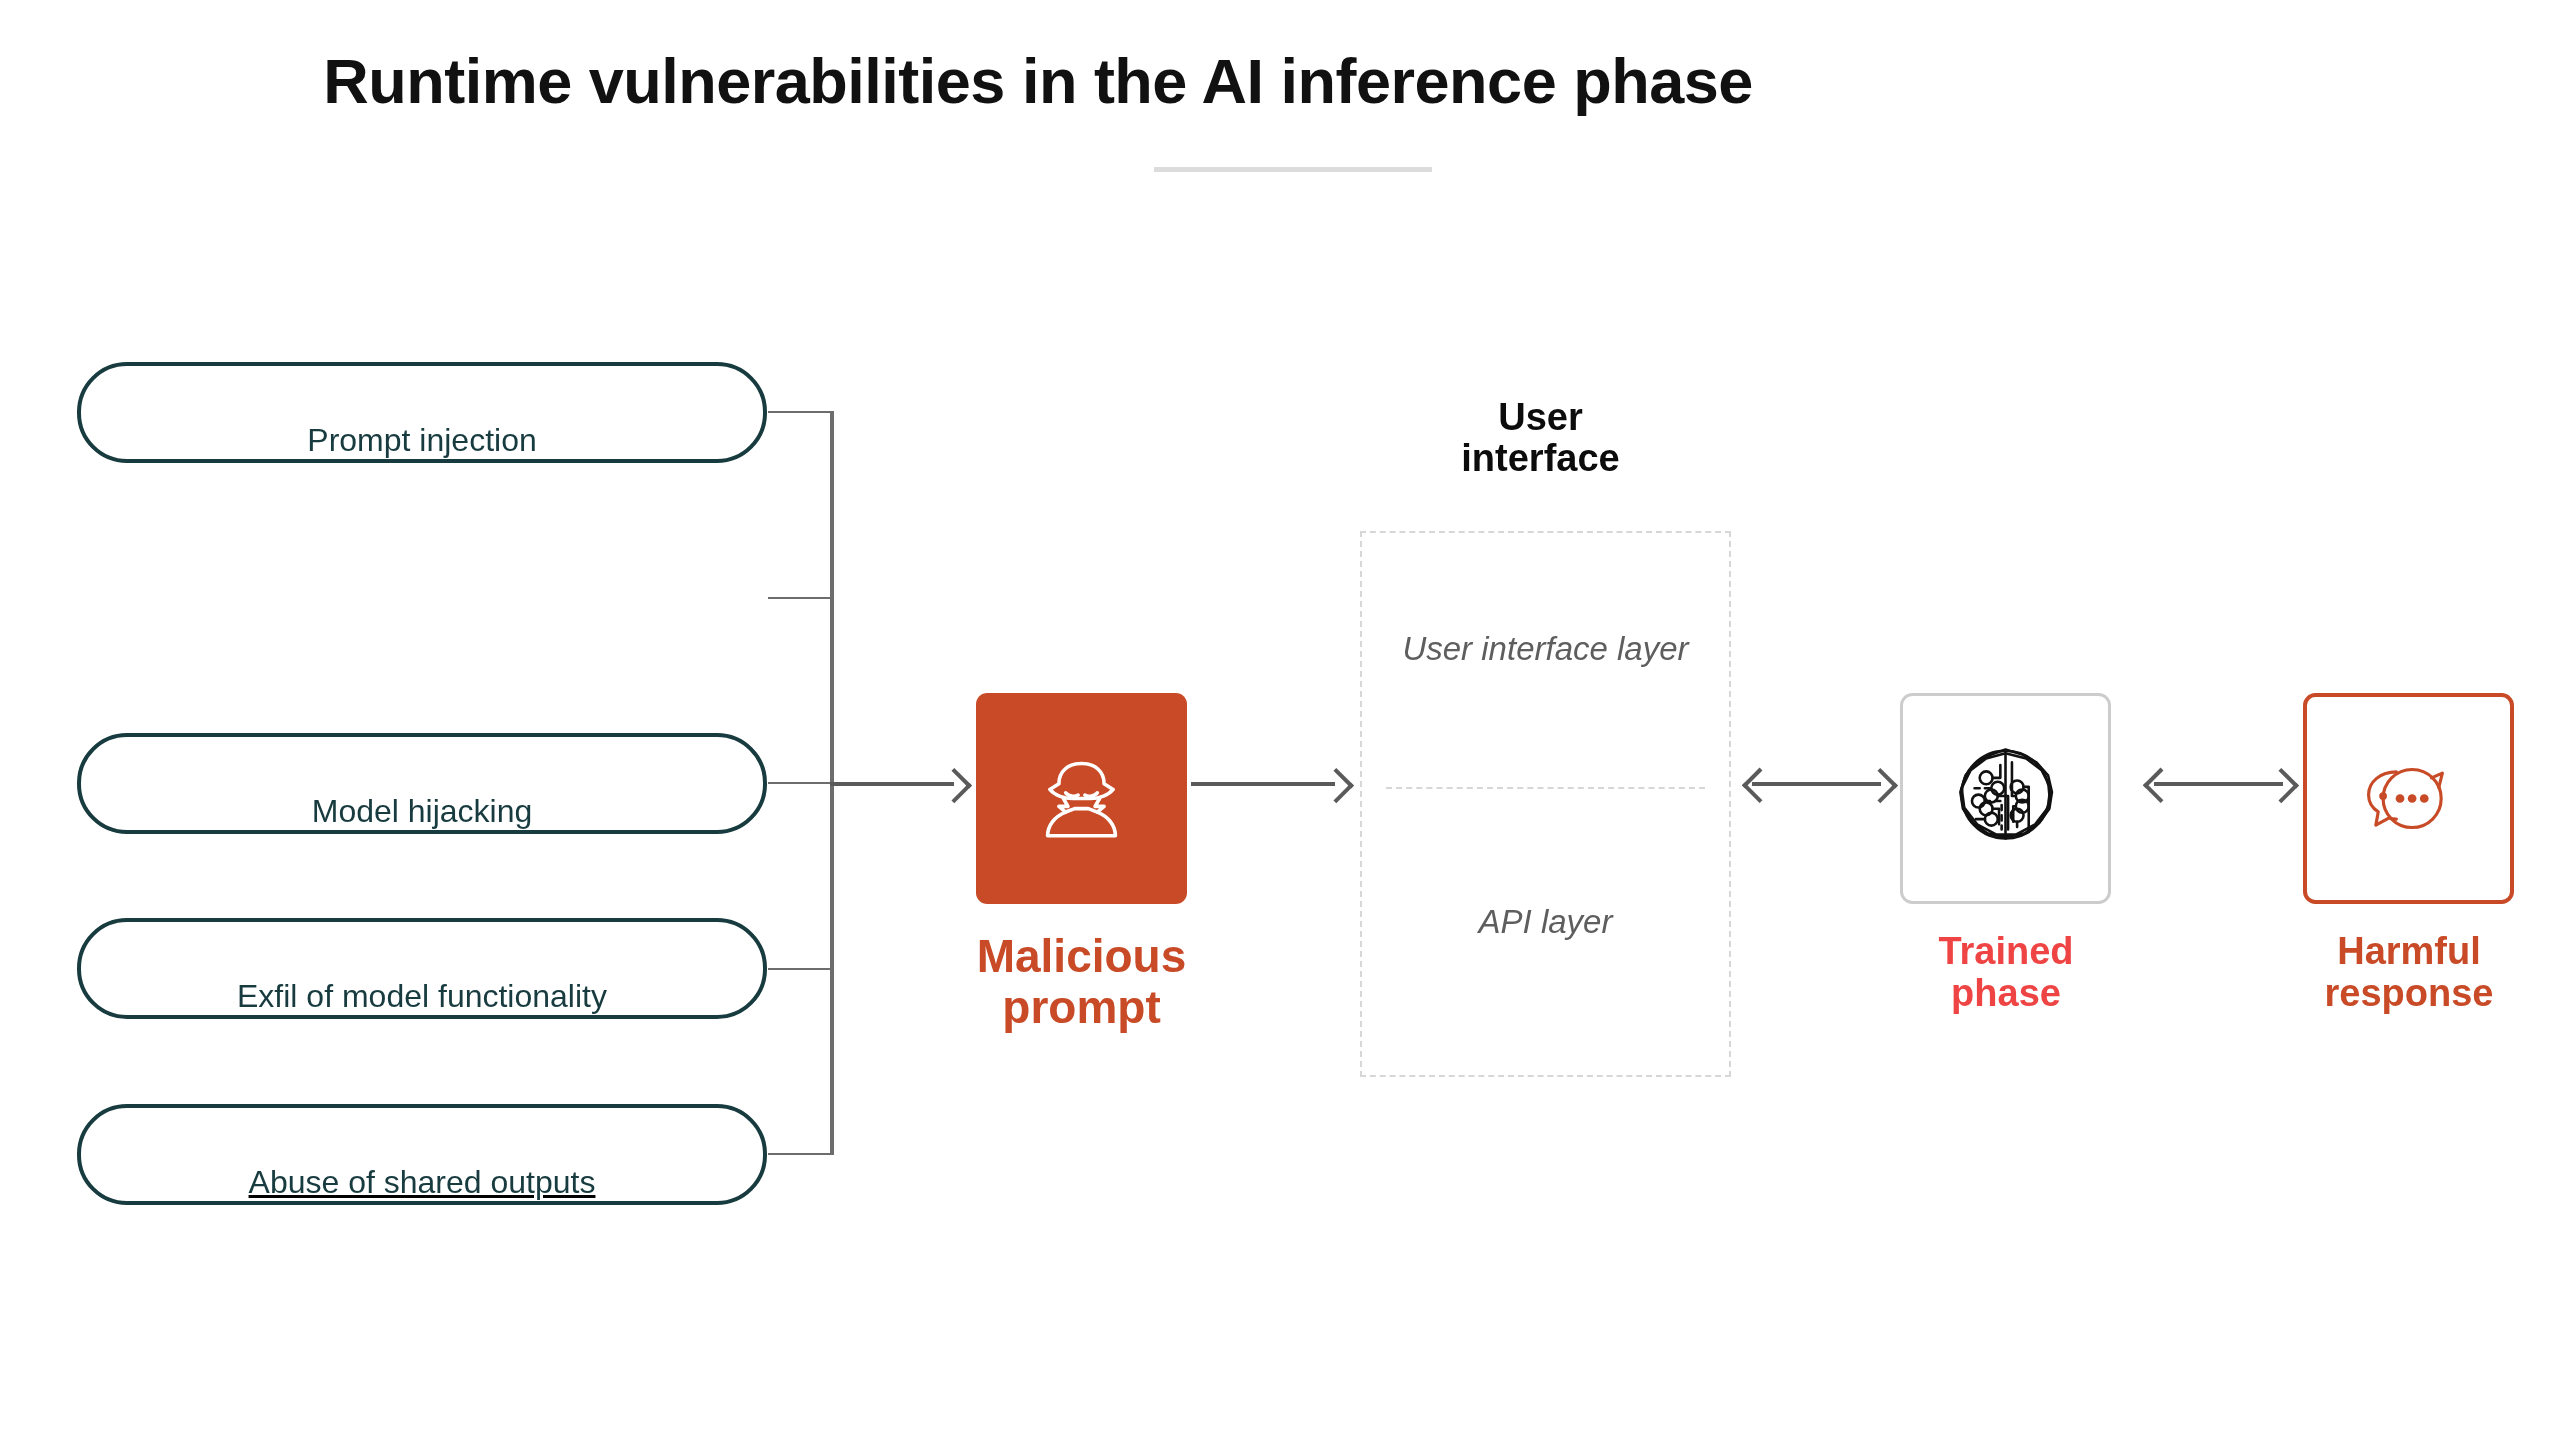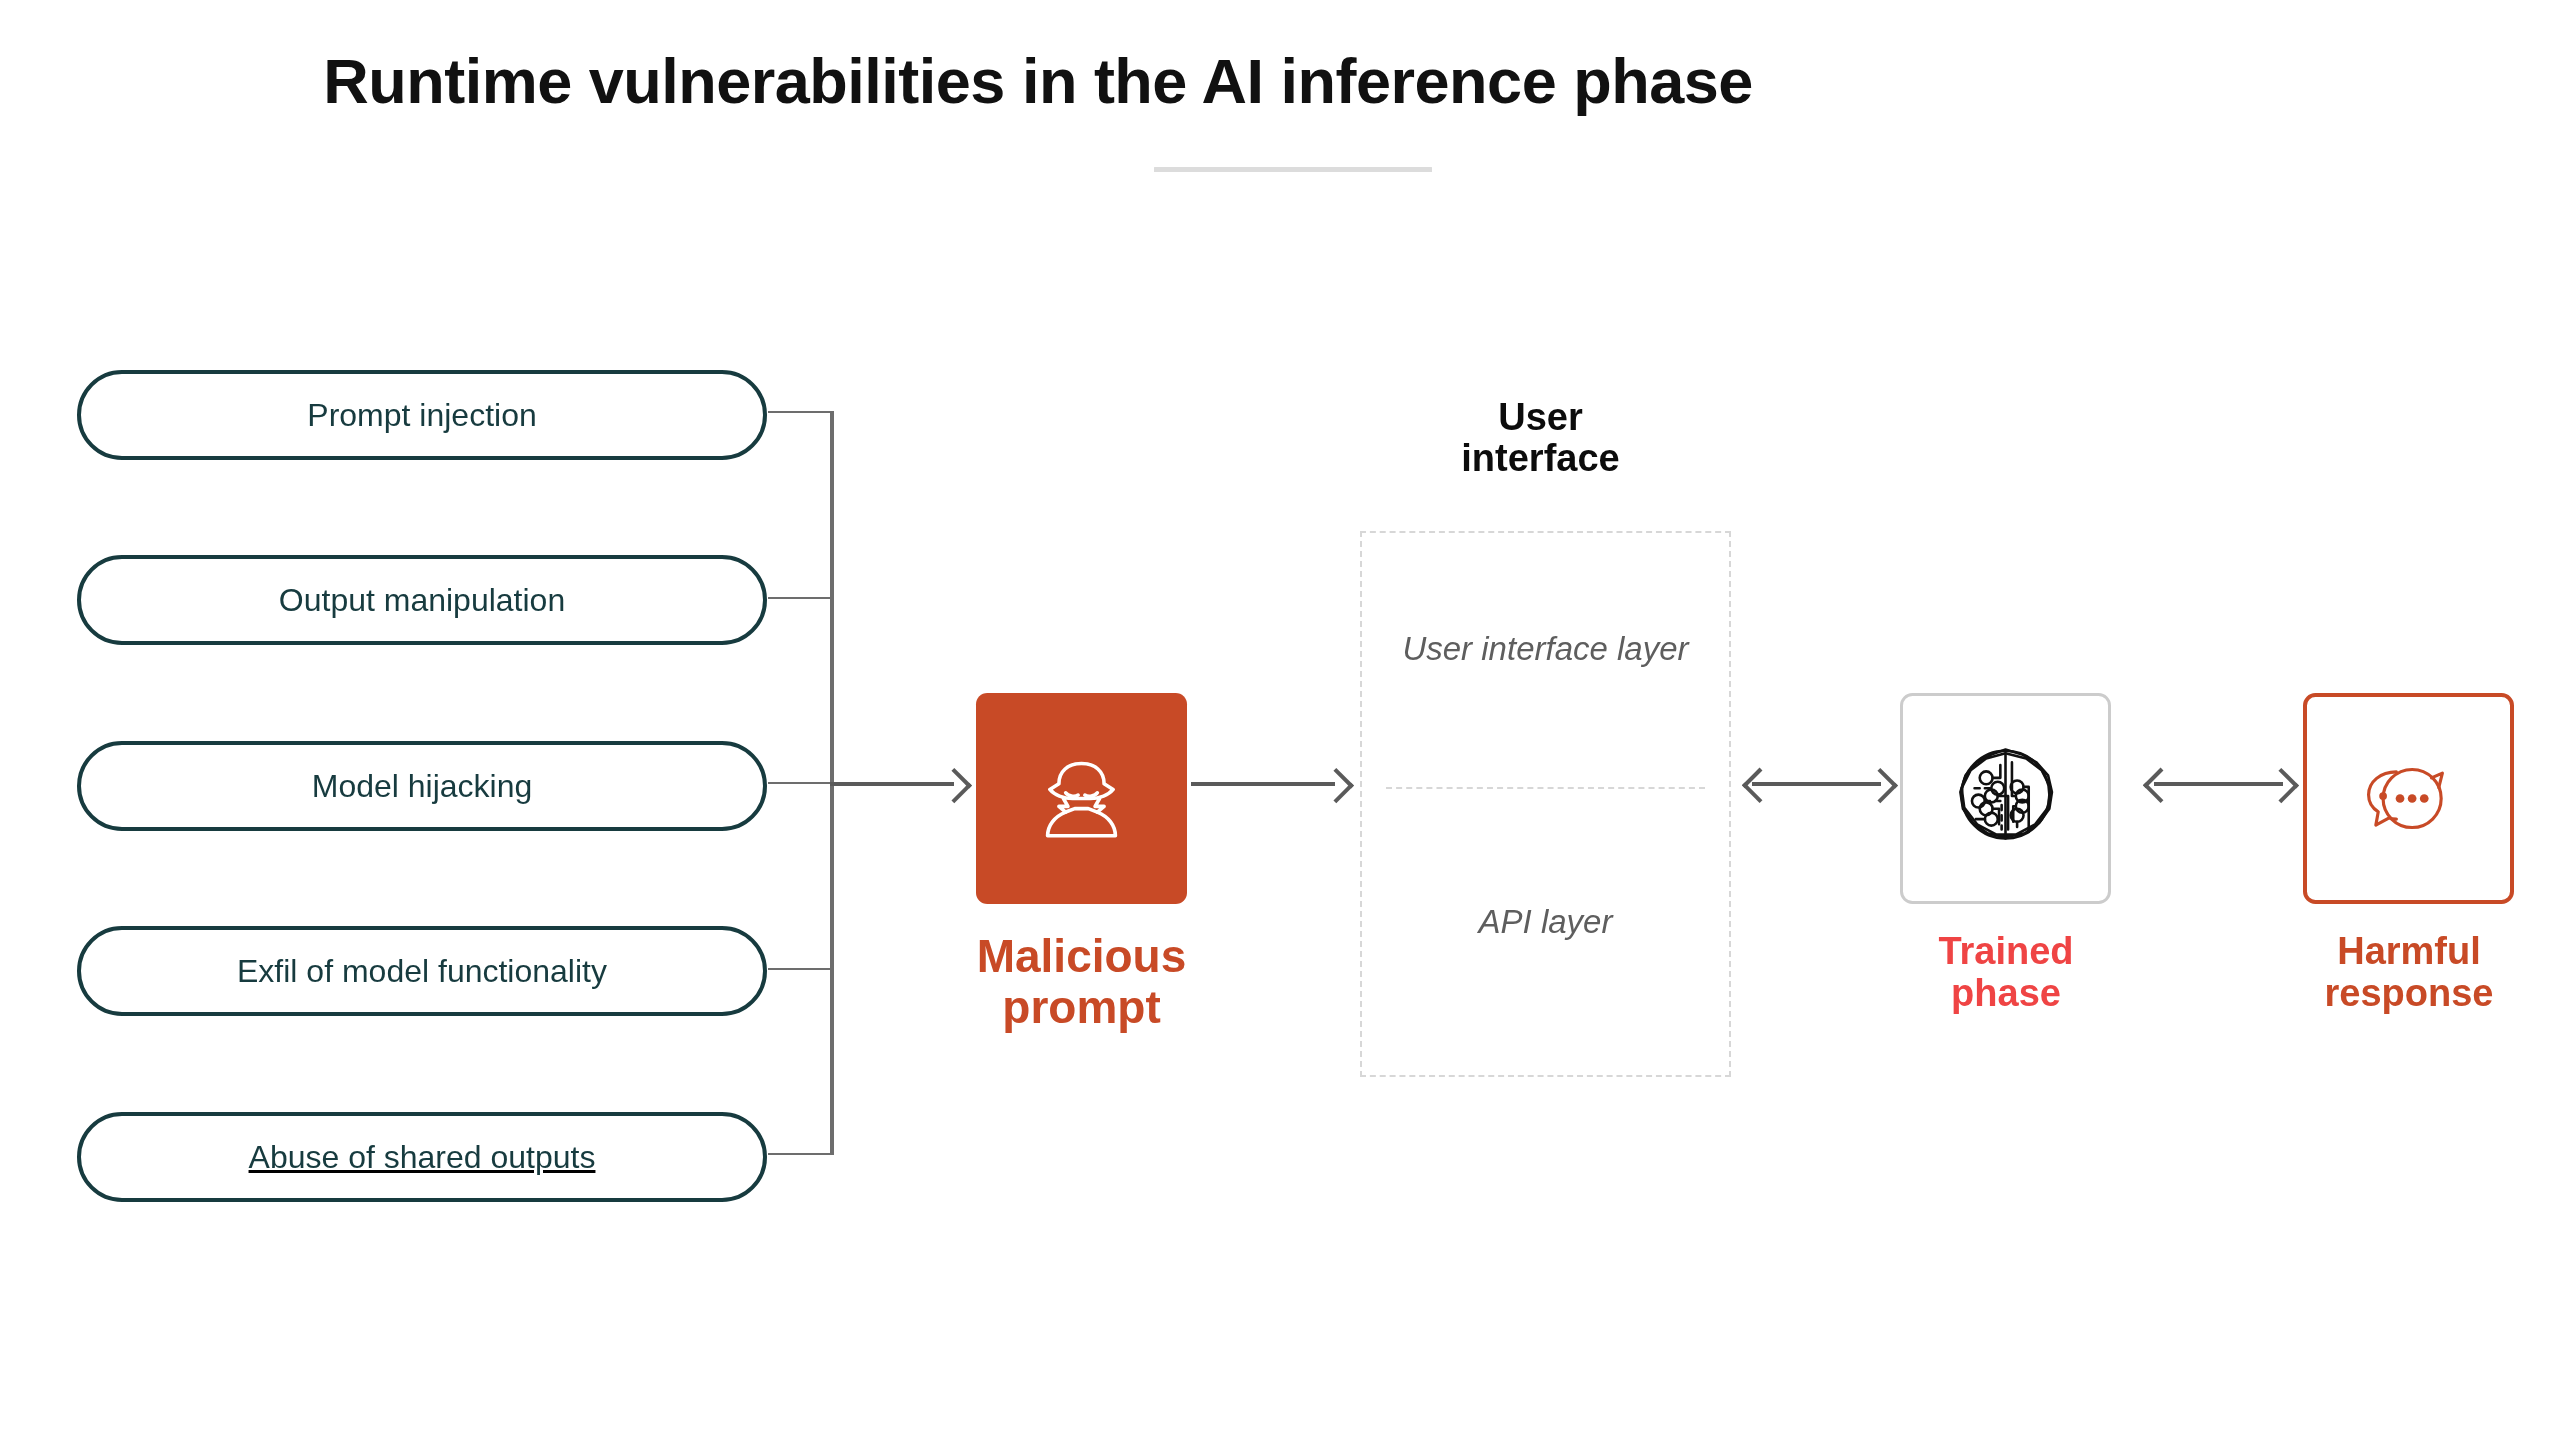--- a/index.html
+++ b/index.html
@@ -18,24 +18,24 @@
     letter-spacing:-0.5px;
     white-space:nowrap;
   }
   .title-rule{
     position:absolute;left:1154px;top:167px;width:278px;height:4.6px;
     background:#dcdcdc;border-radius:0.5px;
   }
 
   
   .pill{
-    position:absolute;left:77px;width:690px;height:90px;
+    position:absolute;left:77px;width:690px;height:101px;
     border:4.6px solid #173b3f;border-radius:50px;background:#ffffff;
     box-sizing:border-box;
-    display:flex;align-items:center;justify-content:center;margin-top:8px;
+    display:flex;align-items:flex-end;justify-content:center;
   }
   .pill-label{
     font-size:32px;color:#173b3f;font-weight:normal;white-space:nowrap;
   }
   .pill-0{top:362px;}
   .pill-1{top:547px;}
   .pill-2{top:733px;}
   .pill-3{top:918px;}
   .pill-4{top:1104px;text-decoration:underline;}
 
@@ -124,23 +124,20 @@
 </head>
 <body>
 
 <div id="stage">
 
   <div class="title">Runtime vulnerabilities in the AI inference phase</div>
   <div class="title-rule"></div>
 
   <div class="pill pill-0">
     <span class="pill-label">Prompt injection</span>
-  </div>
-  <div class="pill pill-1">
-    <span class="pill-label">Output manipulation</span>
   </div>
   <div class="pill pill-2">
     <span class="pill-label">Model hijacking</span>
   </div>
   <div class="pill pill-3">
     <span class="pill-label">Exfil of model functionality</span>
   </div>
   <div class="pill pill-4">
     <span class="pill-label">Abuse of shared outputs</span>
   </div>

